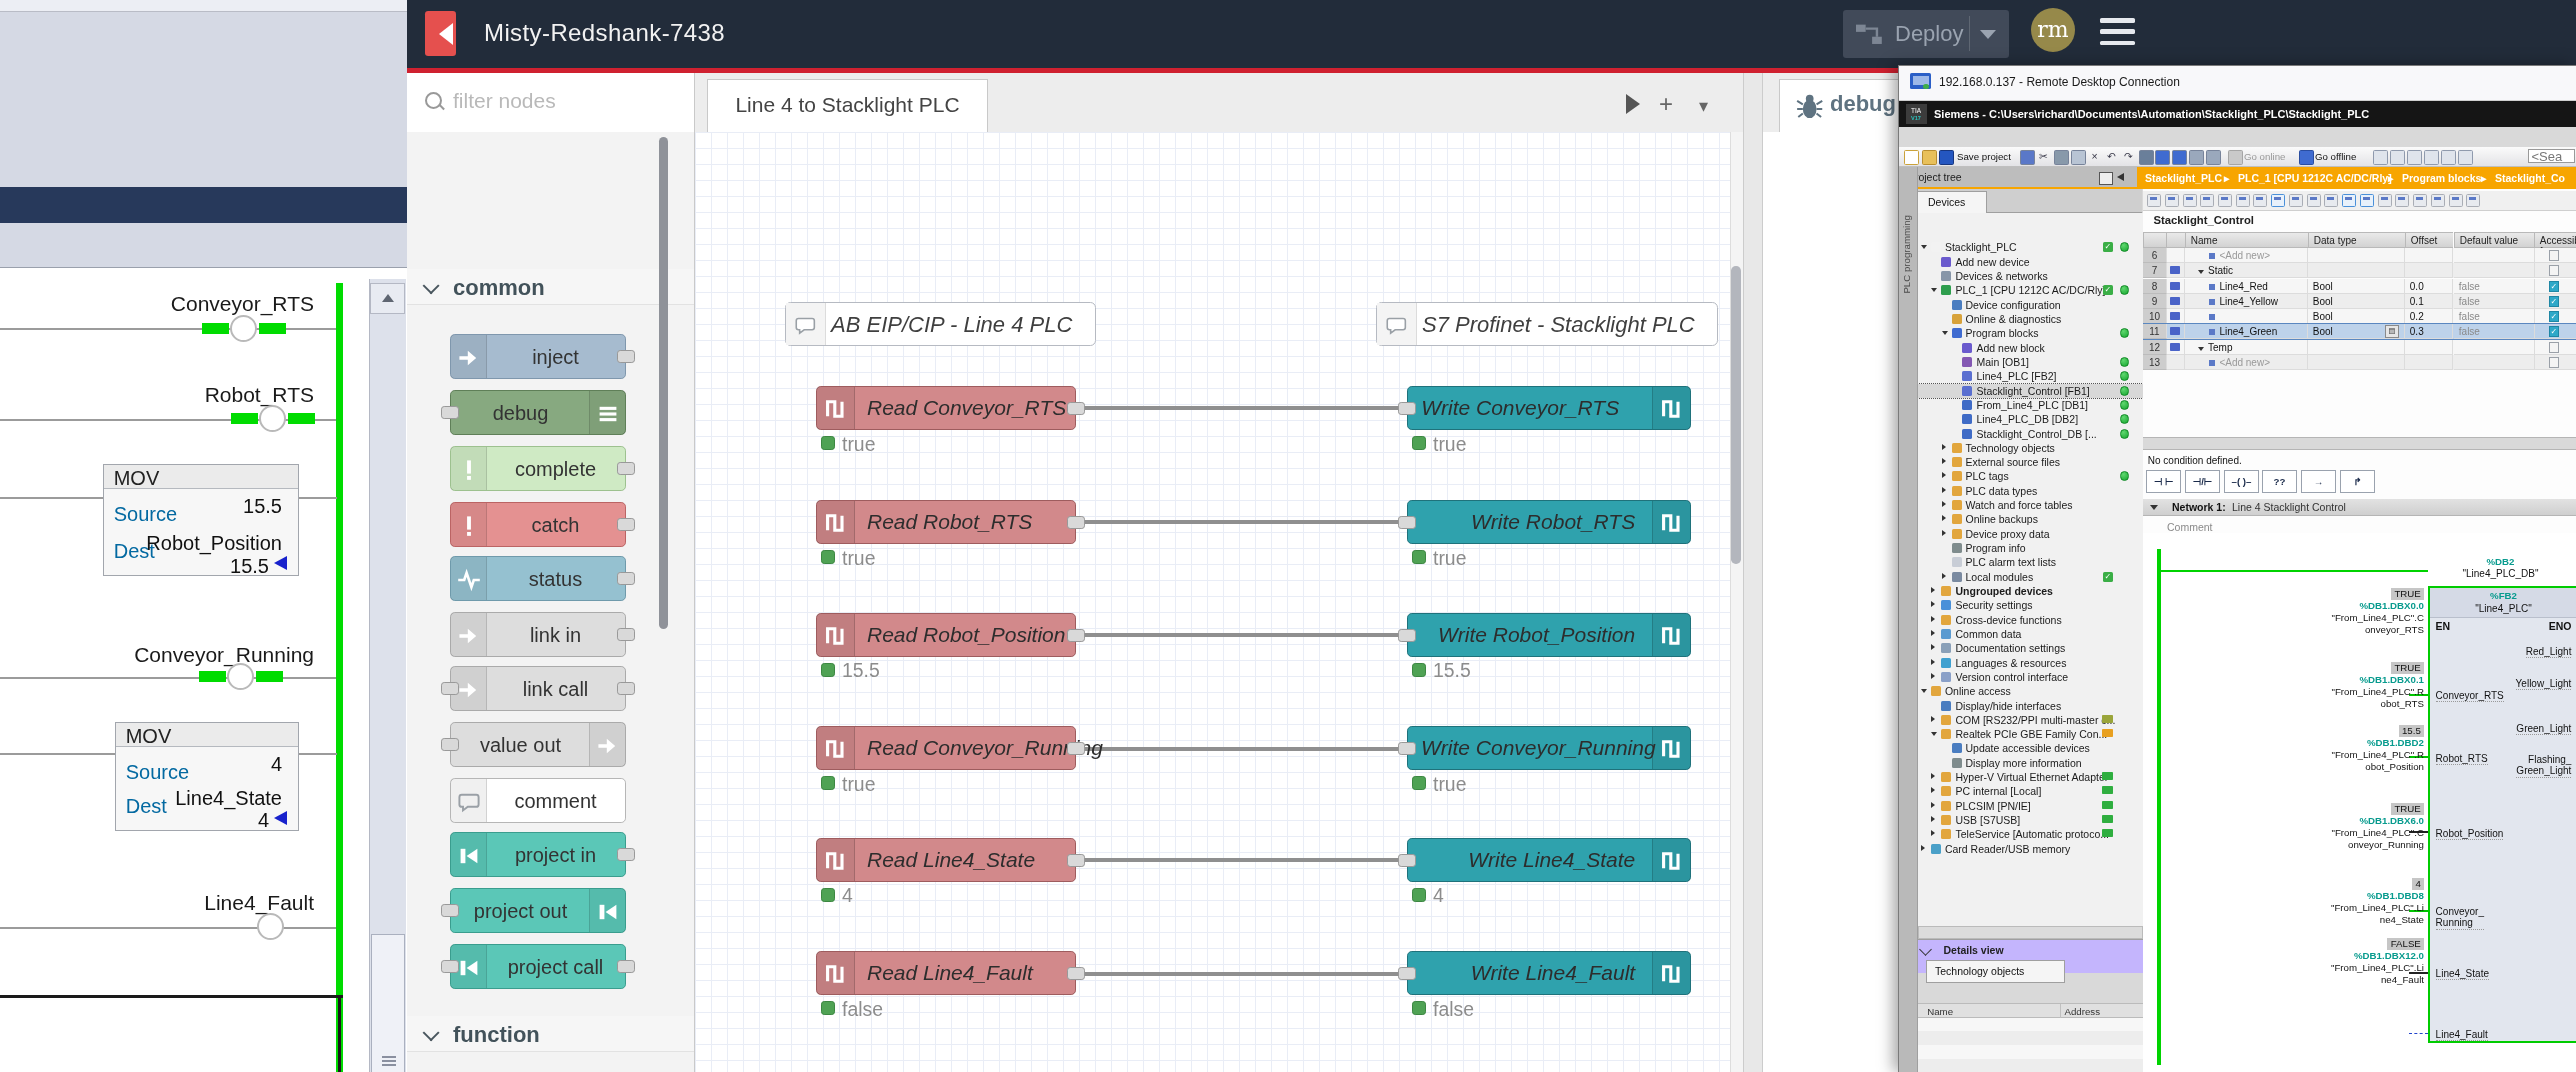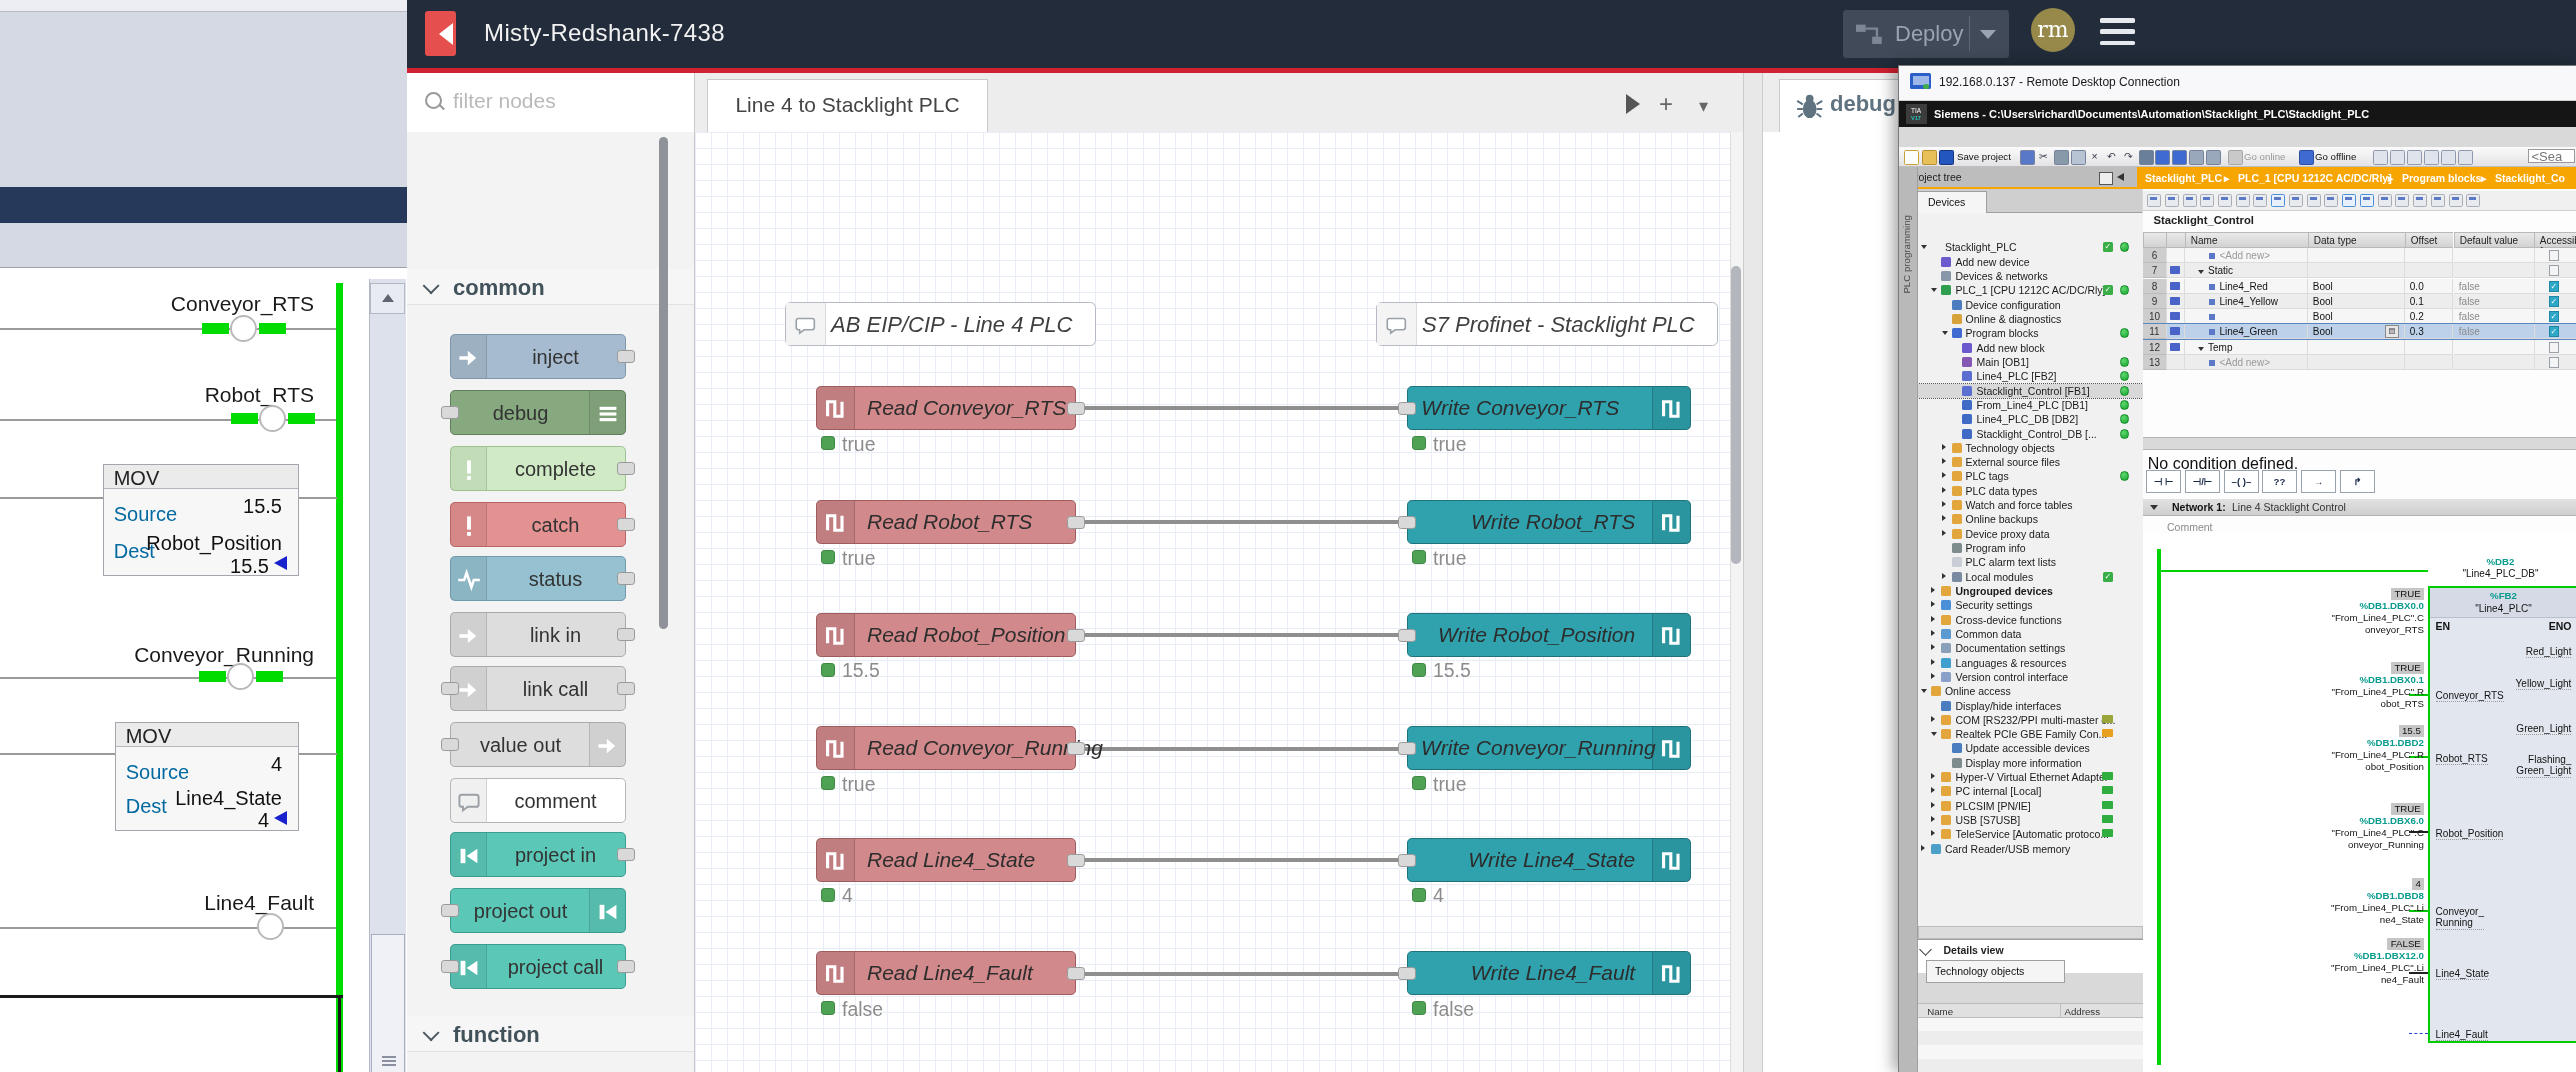--- a/index.html
+++ b/index.html
@@ -102,40 +102,40 @@
   .trow.sel{background:#d8d8d8;outline:0.8px dotted #555;outline-offset:-0.8px;}
   .texp{position:absolute;top:3.2px;width:0;height:0;}
   .texp.v{border-left:3.6px solid transparent;border-right:3.6px solid transparent;border-top:4.8px solid #333;margin-top:1.6px;}
   .texp.r{border-top:3.6px solid transparent;border-bottom:3.6px solid transparent;border-left:4.8px solid #333;}
   .tico{position:absolute;top:1.6px;width:10.5px;height:10.5px;border-radius:1.6px;}
   .tlab{position:absolute;top:0.8px;white-space:nowrap;}
   .tchk{position:absolute;width:10.5px;height:10.5px;background:#3aae46;border-radius:1.6px;color:#fff;font-size:8px;line-height:10.5px;text-align:center;}
   .tdot{position:absolute;width:9.7px;height:9.7px;border-radius:50%;background:radial-gradient(circle at 35% 30%,#5fd76f,#17a62f);border:0.8px solid #0f8a24;box-sizing:border-box;}
   .nic{position:absolute;width:11.3px;height:8px;border-radius:0.8px;top:2.4px;}
   #tree-hscroll{left:18.5px;top:860px;width:225px;height:13px;background:#dcdcdc;border:0.8px solid #bbb;box-sizing:border-box;}
-  #dv-head{left:18.5px;top:873px;width:225px;height:34px;background:#ffffff;border-top:0.8px solid #9f9f9f;box-sizing:border-box;}
+  #dv-head{left:18.5px;top:873px;width:225px;height:34px;background:#c4b5fd;border-top:0.8px solid #9f9f9f;box-sizing:border-box;}
   #dv-head .t{position:absolute;left:26px;top:4px;font-size:10.5px;font-weight:bold;color:#222;}
   #dv-tab{left:27px;top:894px;width:139px;height:22.6px;background:#f5f5f5;border:0.8px solid #9f9f9f;box-sizing:border-box;font-size:10.5px;color:#111;padding:4px 0 0 8px;}
   #dv-cols{left:18.5px;top:937px;width:225px;height:14.5px;background:#e0e0e0;border-top:0.8px solid #bbb;border-bottom:0.8px solid #bbb;box-sizing:border-box;font-size:9.7px;color:#333;}
   
   #ed{left:244px;top:123px;width:435px;height:885px;background:#fdfdfd;overflow:hidden;}
   #tag-tools{position:absolute;left:0;top:2.4px;width:435px;height:19.4px;background:#f0f0f0;border-bottom:0.8px solid #cfcfcf;box-sizing:border-box;}
   .mini{position:absolute;top:2.4px;width:13.7px;height:13.7px;background:#e7eaef;border:0.8px solid #a9adb5;border-radius:1.6px;box-sizing:border-box;}
   .mini i{position:absolute;left:2.4px;top:2.4px;right:2.4px;bottom:6.5px;background:#5b79c7;}
   .mini.hl{border:0.8px solid #4a90d9;background:#e8f1fb;}
   #if-title{position:absolute;left:10.5px;top:25px;font-size:11.3px;font-weight:bold;color:#222;}
   .ifhdr{position:absolute;top:43px;height:16px;background:linear-gradient(#e9e9e9,#d2d2d2);border:0.8px solid #b9b9b9;border-right:none;box-sizing:border-box;font-size:10px;color:#222;padding:1.6px 0 0 4.8px;}
   .ifrow{position:absolute;height:15.3px;font-size:10px;color:#111;}
   .ifcell{position:absolute;top:0;height:15.3px;border-right:0.8px solid #dcdcdc;border-bottom:0.8px solid #dcdcdc;box-sizing:border-box;padding:1.6px 0 0 4.8px;overflow:hidden;}
   .ifnum{background:#cdcdcd;color:#333;text-align:center;padding-left:0;border-bottom:0.8px solid #bcbcbc;}
   .tagico{position:absolute;left:3.2px;top:3.2px;width:9.7px;height:8px;background:#4a63c8;border-radius:0.8px;}
   .cb{position:absolute;top:2.4px;width:10.5px;height:10.5px;border:0.8px solid #9aa0a8;background:#f4f4f4;box-sizing:border-box;}
   .cb.on{background:#2fa8c8;border-color:#1f87a5;color:#fff;font-size:8px;line-height:9px;text-align:center;}
   #splitband{position:absolute;left:0;top:248px;width:435px;height:13px;background:#d9d9d9;border-top:0.8px solid #b5b5b5;border-bottom:0.8px solid #b5b5b5;box-sizing:border-box;}
-  #nocond{position:absolute;left:4.8px;top:266px;font-size:16px;color:#111;}
+  #nocond{position:absolute;left:4.8px;top:266px;font-size:10px;color:#111;}
   .fav{position:absolute;top:281px;width:35px;height:23.4px;background:#fff;border:0.8px solid #9aa2ae;box-sizing:border-box;font-size:9.7px;font-weight:bold;color:#1a2a4a;text-align:center;line-height:22px;}
   #net-hd{position:absolute;left:0;top:310px;width:435px;height:17px;background:linear-gradient(#e2e2e2,#cfcfcf);border-bottom:0.8px solid #b5b5b5;box-sizing:border-box;}
   #net-hd .nt{position:absolute;left:29px;top:2.4px;font-size:10.5px;font-weight:bold;color:#111;}
   #net-hd .ns{position:absolute;left:89px;top:2.4px;font-size:10.5px;color:#333;}
   #net-cmt{position:absolute;left:24px;top:332px;font-size:10.5px;color:#8a8a8a;}
   .lad-green{background:#00d300;}
   .opval{display:inline-block;background:#c6c6c6;color:#111;font-size:9.7px;padding:0 3.2px;line-height:12px;}
   .opaddr{font-size:9.7px;font-weight:bold;color:#089b8e;line-height:12px;}
   .opname{font-size:9.7px;color:#111;line-height:12px;word-break:break-all;}
   .pinlab{position:absolute;font-size:10px;color:#111;border-bottom:0.8px dotted #9a9a9a;line-height:11.3px;white-space:pre-line;}

